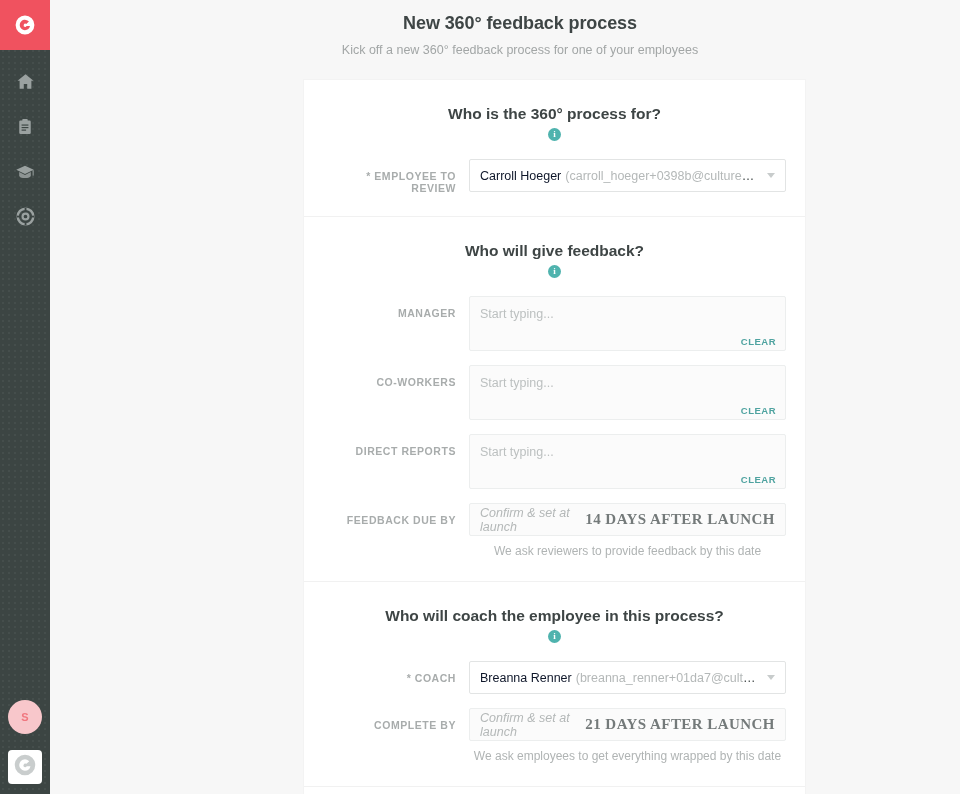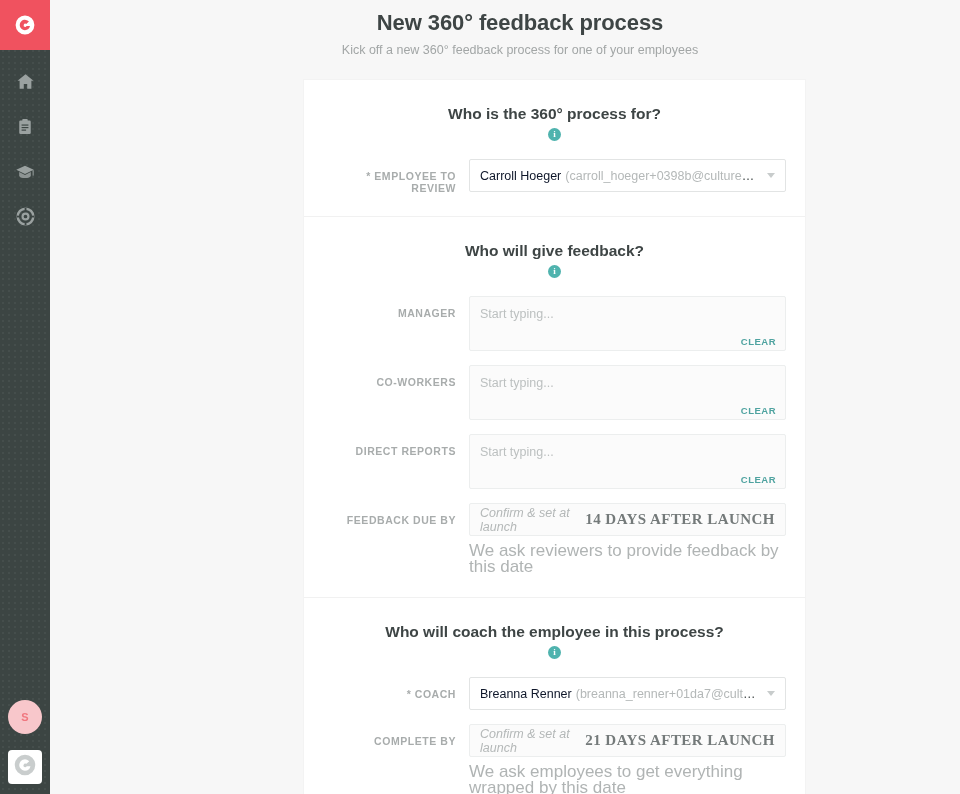--- a/index.html
+++ b/index.html
@@ -117,21 +117,21 @@
     overflow: hidden;
   }
 
   .page-header {
     text-align: center;
     padding-top: 10px;
     padding-left: 30px;
   }
 
   .page-title {
-    font-size: 22px;
+    font-size: 18px;
     font-weight: bold;
     color: #3e4545;
     letter-spacing: -0.1px;
     line-height: 26px;
   }
 
   .page-subtitle {
     font-size: 12.5px;
     color: #a2a6a6;
     margin-top: 5px;
@@ -297,24 +297,25 @@
     font-size: 15px;
     font-weight: bold;
     letter-spacing: 0.45px;
     color: #747a7a;
     text-transform: uppercase;
     white-space: nowrap;
     font-family: Liberation Serif, serif;
   }
 
   .field-hint {
-    font-size: 17px;
+    font-size: 12px;
     color: #b0b4b4;
     margin-top: 7px;
     line-height: 16px;
+    text-align: center;
   }
 
   
   .card-footer {
     padding: 17px 19px 18px 19px;
     display: flex;
     align-items: center;
     justify-content: flex-end;
     gap: 12px;
   }

